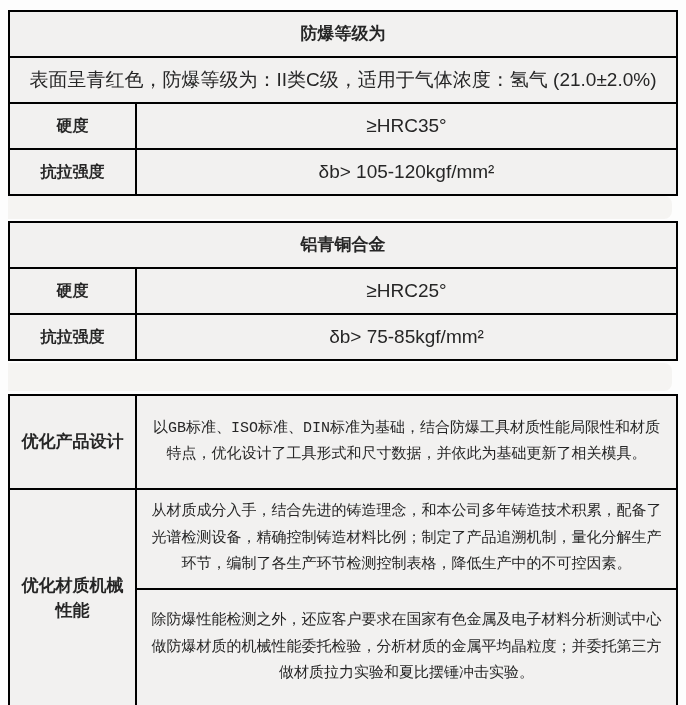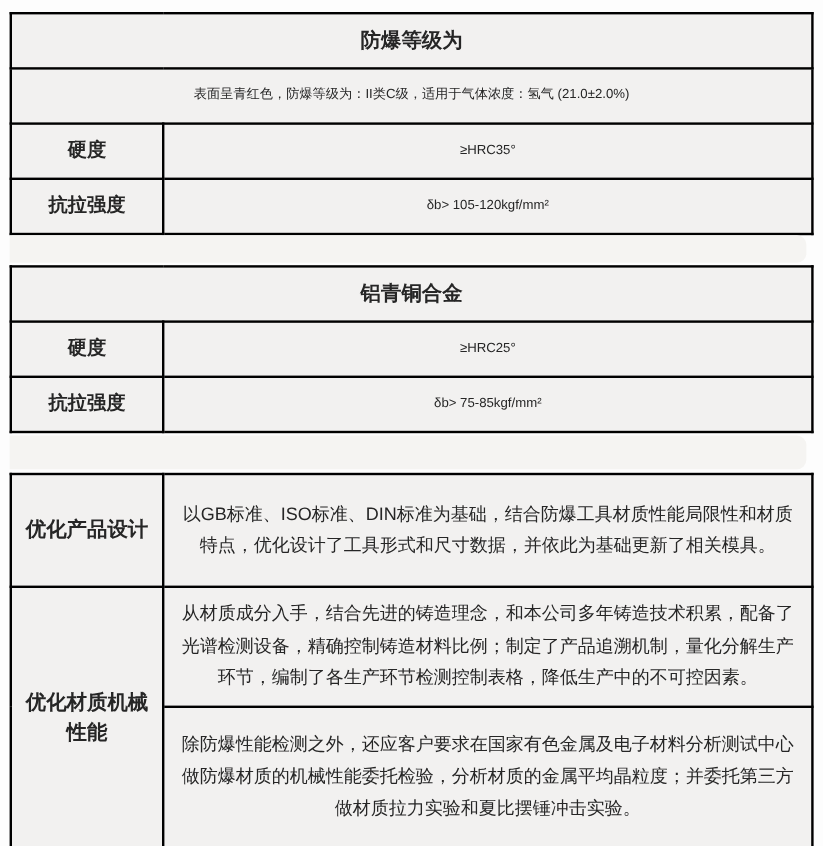--- a/index.html
+++ b/index.html
@@ -19,21 +19,21 @@
     border-collapse: collapse;
     width: 670px;
     table-layout: fixed;
     background: var(--cell-bg, #f2f1f0);
   }
   td {
     border: 2px solid var(--border, #000000);
     padding: 2px 10px;
     vertical-align: middle;
     text-align: center;
-    font-size: 11px;
+    font-size: 19px;
     line-height: 1.55;
     overflow: hidden;
   }
   col.label-col { width: 127px; }
   .title-cell {
     font-weight: bold;
     font-size: 17px;
     height: 38px;
   }
   .alloy-table td { height: 40px; }
@@ -46,20 +46,21 @@
     background: var(--gap-bg, #f5f4f2);
     border-radius: 0 8px 8px 0;
   }
   .spacer-1 { height: 23px; margin: 0 0 2px 0; }
   .spacer-2 { height: 28px; margin: 2px 0 3px 0; }
   .process-table .label-cell { font-size: 17px; line-height: 1.5; }
   .process-table .content-cell {
     font-size: 15px;
     line-height: 1.76;
     padding: 4px 12px;
+    font-family: Liberation Mono, monospace;
   }
   .row-design  td { height: 84px; }
   .row-cast    .content-cell { height: 90px; margin-left: 29px; }
   .row-test    .content-cell { height: 108px; }
 </style>
 </head>
 <body>
 
 <div class="doc">
 

